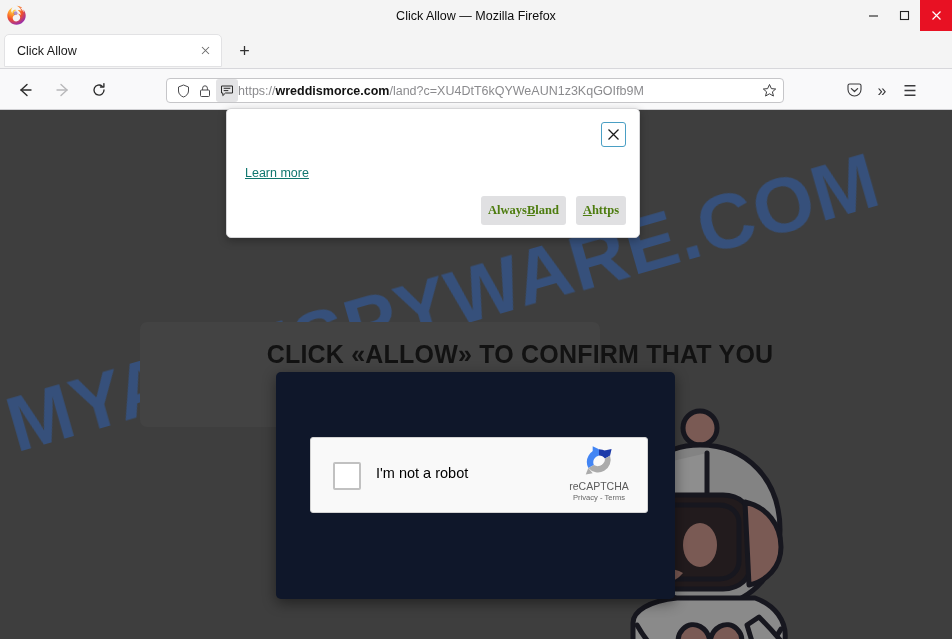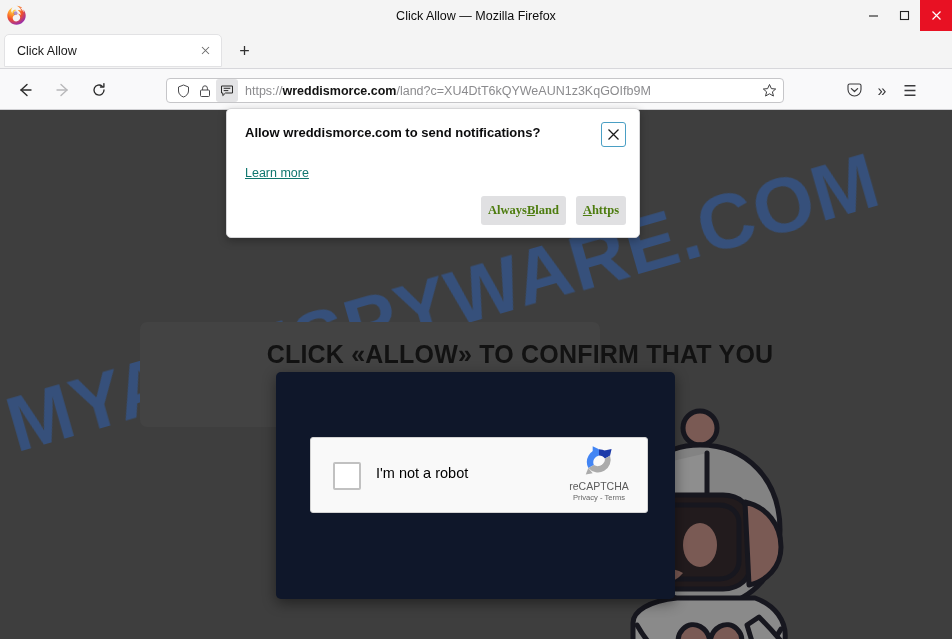--- a/index.html
+++ b/index.html
@@ -89,21 +89,21 @@
     border-radius: 4px;
     display: flex; align-items: center;
   }
   .ub-icon {
     width: 22px; height: 23px; flex: 0 0 auto;
     display: flex; align-items: center; justify-content: center;
   }
   .ub-icon.shield { margin-left: 5px; }
   .ub-icon.notif { background: #e4e4e6; border-radius: 3px; }
   .url-text {
-    flex: 1; margin-left: 7px;
+    flex: 1; 
     font-size: 12.5px; color: #8b8b8e;
     white-space: nowrap; overflow: hidden;
     font-family: "Liberation Sans", sans-serif;
   }
   .url-text b { color: #121212; font-weight: 700; }
   .url-star {
     width: 24px; height: 23px; margin-right: 2px;
     display: flex; align-items: center; justify-content: center;
   }
   .tb-right { position: absolute; top: 9px; height: 25px; display: flex; align-items: center; }
@@ -409,21 +409,20 @@
             <span>Privacy</span>
             <span>-</span>
             <span>Terms</span>
           </div>
         </div>
       </div>
     </div>
   </div>
 
   <div class="perm-panel">
-    <div class="perm-title">Allow wreddismorce.com to send notifications?</div>
     <div class="perm-close">
       <svg width="13" height="13" viewBox="0 0 13 13">
           <path d="M1.5 1.5 L11.5 11.5 M11.5 1.5 L1.5 11.5" stroke="#1b1b1b" stroke-width="1.3"></path>
         </svg>
     </div>
     <a class="perm-learn" href="#">Learn more</a>
     <div class="perm-actions">
       <button class="perm-btn">
         <span>Always </span>
           <u>B</u>

